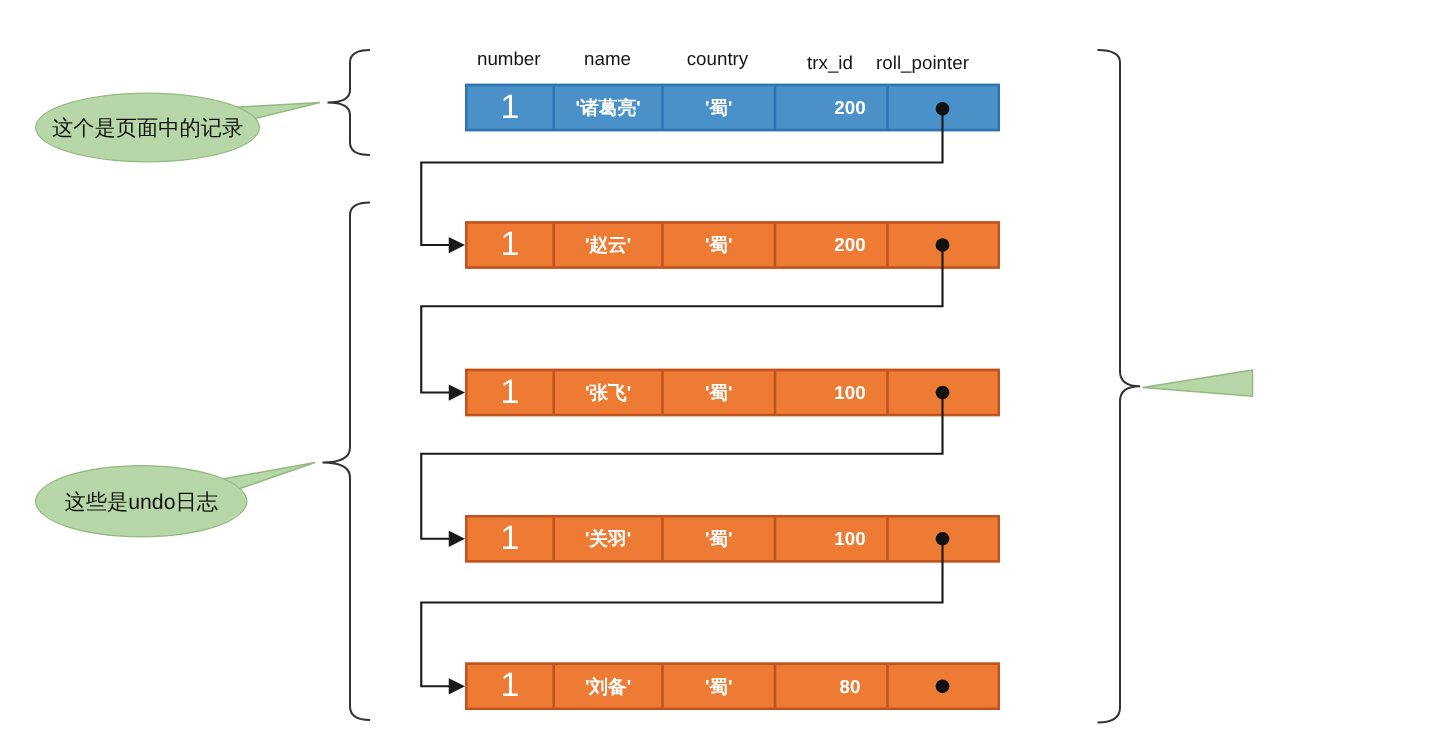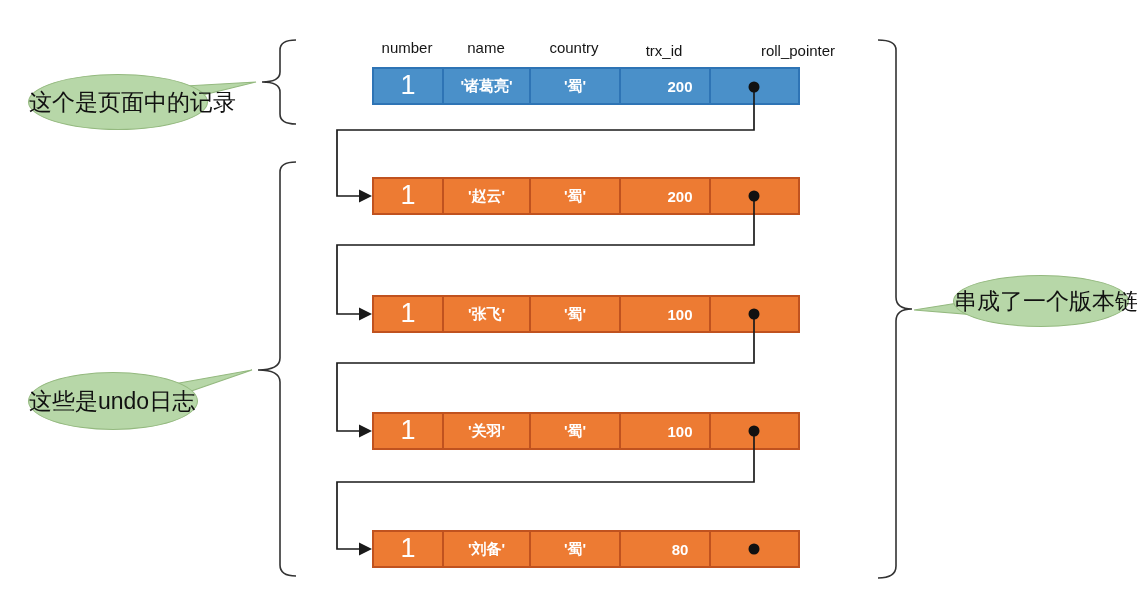--- a/index.html
+++ b/index.html
@@ -32,41 +32,41 @@
   .blue .t-cell{border-right:2px solid #2e74b5;font-weight:bold;}
   .orange .t-cell{border-right:2px solid #c0521f;font-weight:bold;}
   .t-cell:last-child{border-right:none;}
   .w0{width:70px;} .w1{width:87px;} .w2{width:90px;} .w3{width:90px;padding-left:30px;} .w4{flex:1;}
   .t-cell.num{font-size:27px;font-weight:400;padding-bottom:2px;}
 
   
   .callout{
     position:absolute;z-index:3;
     background:#b7d7a8;border:1.5px solid #94b97f;border-radius:50%;
-    display:flex;align-items:center;
-    font-size:23px;color:#111111;white-space:nowrap;box-sizing:border-box;
+    display:flex;align-items:center;justify-content:center;
+    font-size:17px;color:#111111;white-space:nowrap;box-sizing:border-box;
   }
 </style>
 </head>
 <body>
 
 <div id="stage">
 
   <svg id="under-layer" class="layer" width="1144" height="605" viewBox="0 0 1144 605">
     <polygon points="150,88 256,82 158,106" fill="#b7d7a8" stroke="#94b97f" stroke-width="1.2"></polygon>
     <polygon points="140,390 252,370 148,406" fill="#b7d7a8" stroke="#94b97f" stroke-width="1.2"></polygon>
     <polygon points="1002,296 914,310 1002,317" fill="#b7d7a8" stroke="#94b97f" stroke-width="1.2"></polygon>
   </svg>
 
   <div>
     <span class="col-header" style="left:407px">number</span>
     <span class="col-header" style="left:486px">name</span>
     <span class="col-header" style="left:574px">country</span>
     <span class="col-header" style="left:664px;top:42px">trx_id</span>
-    <span class="col-header" style="left:798px;top:42px">roll_pointer</span>
+    <span class="col-header" style="left:738px;top:42px">roll_pointer</span>
   </div>
 
   <div class="t-row blue" style="top:67px">
     <div class="t-cell num w0">1</div>
     <div class="t-cell w1">'诸葛亮'</div>
     <div class="t-cell w2">'蜀'</div>
     <div class="t-cell w3">200</div>
     <div class="t-cell w4"></div>
   </div>
 
@@ -101,23 +101,20 @@
     <div class="t-cell w3">80</div>
     <div class="t-cell w4"></div>
   </div>
 
   <div class="callout" style="left:28px;top:74px;width:180px;height:56px">
     <span>这个是页面中的记录</span>
   </div>
   <div class="callout" style="left:28px;top:372px;width:170px;height:58px">
     <span>这些是undo日志</span>
   </div>
-  <div class="callout" style="left:953px;top:275px;width:176px;height:52px">
-    <span>串成了一个版本链</span>
-  </div>
 
   <svg id="over-layer" class="layer" width="1144" height="605" viewBox="0 0 1144 605">
 
     <path d="M296,40 Q280,40 280,50 L280,72 Q280,82 262,82 Q280,82 280,92 L280,114 Q280,124 296,124" fill="none" stroke="#333333" stroke-width="1.6"></path>
     <path d="M296,162 Q280,162 280,172 L280,358 Q280,370 258,370 Q280,370 280,382 L280,565 Q280,576 296,576" fill="none" stroke="#333333" stroke-width="1.6"></path>
     <path d="M878,40 Q896,40 896,50 L896,297 Q896,309 912,309 Q896,309 896,321 L896,566 Q896,578 878,578" fill="none" stroke="#333333" stroke-width="1.6"></path>
 
     <path d="M754,87 L754,130 L337,130 L337,196 L360,196" fill="none" stroke="#1a1a1a" stroke-width="1.7"></path>
     <polygon points="359,189.5 372,196 359,202.5" fill="#1a1a1a"></polygon>
 

